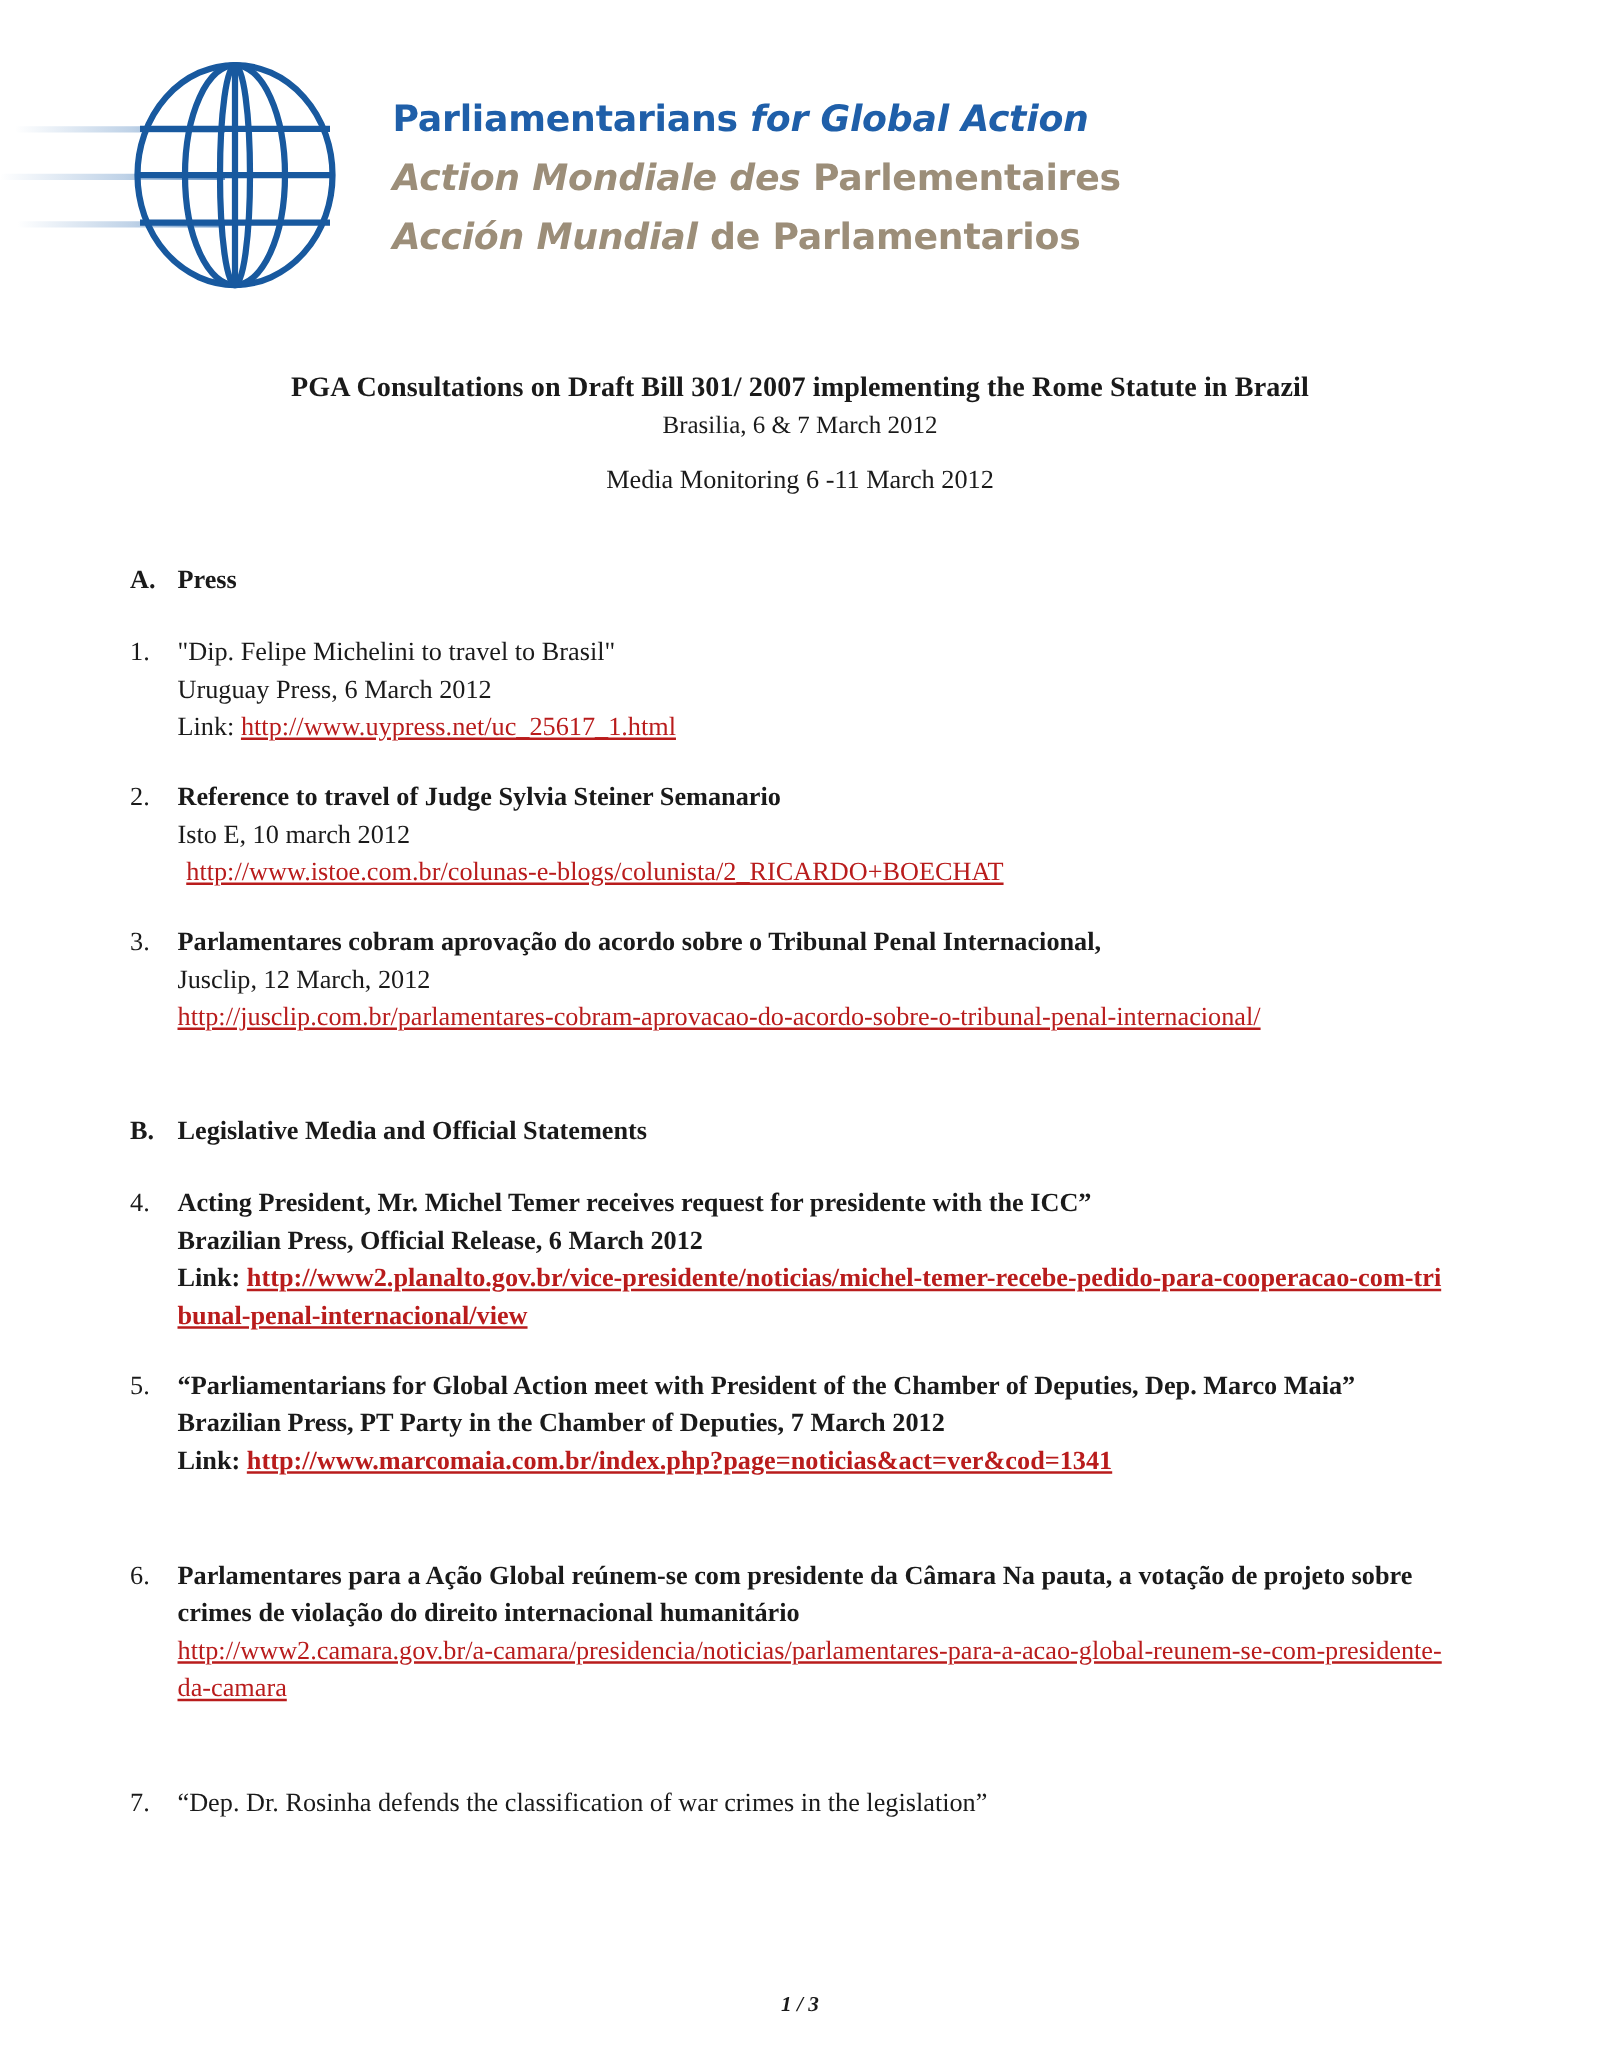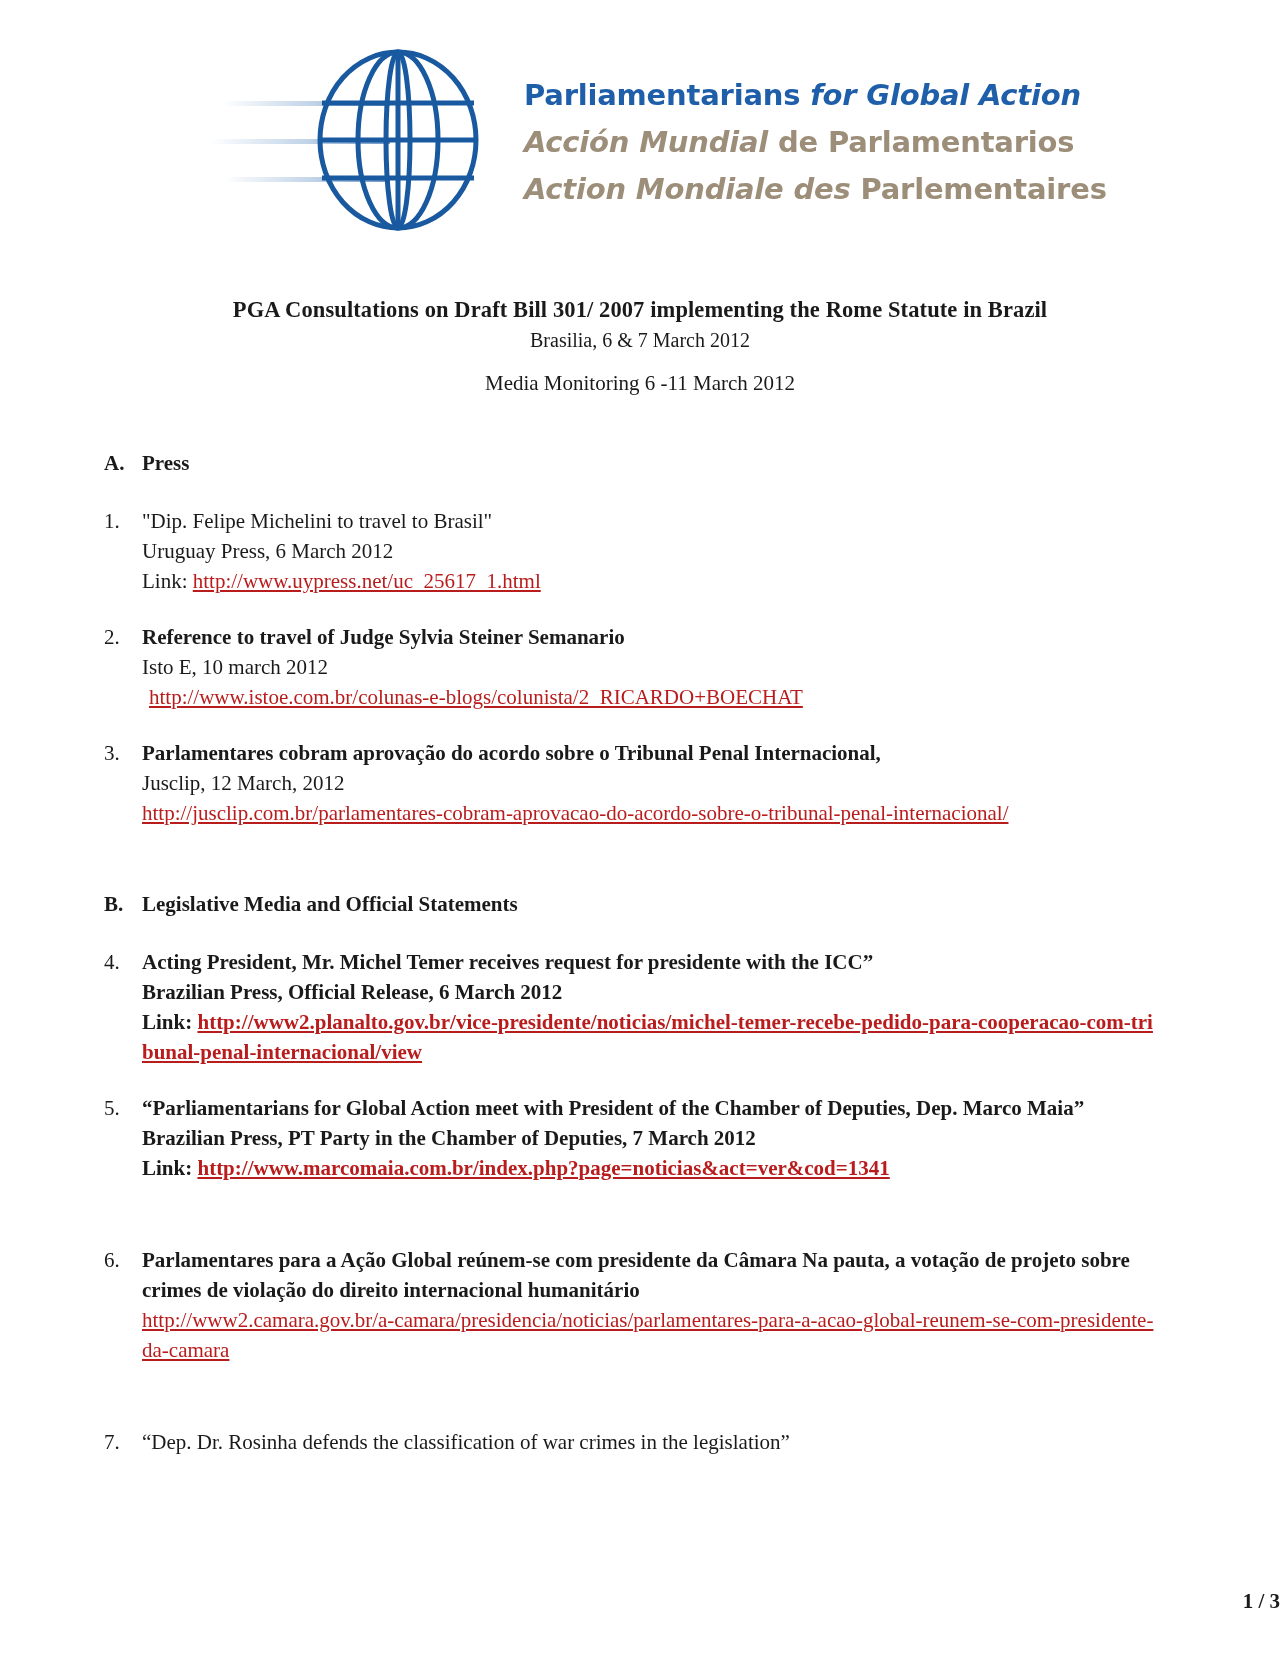--- a/index.html
+++ b/index.html
@@ -19,21 +19,20 @@
     width: 1280px;
     height: 1656px;
     padding: 0;
   }
 
   
   .logo-block {
     display: flex;
     align-items: center;
     padding-top: 78px;
-    padding-left: 210px;
     height: 200px;
   }
   .logo-mark {
     width: 300px;
     height: 185px;
     flex: 0 0 300px;
     position: relative;
   }
   .logo-mark svg { display: block; }
 
@@ -131,23 +130,24 @@
 
   .gap-large { margin-bottom: 56px; }
   .gap-xl { margin-bottom: 62px; }
 
   
   .footer {
     position: absolute;
     left: 0;
     right: 0;
     bottom: 42px;
-    text-align: right;
-    font-size: 21px;
+    text-align: center;
+    font-size: 17px;
     font-weight: 700;
+    font-style: italic;
   }
 </style>
 </head>
 <body>
 
 <div class="page">
 
   <div class="logo-block">
     <div class="logo-mark">
       <svg width="300" height="185" viewBox="0 0 300 185" xmlns="http://www.w3.org/2000/svg">
@@ -169,22 +169,22 @@
           <ellipse cx="188" cy="93" rx="12" ry="88"></ellipse>
           <line x1="188" y1="5" x2="188" y2="181"></line>
           <line x1="112" y1="56" x2="264" y2="56"></line>
           <line x1="110" y1="93" x2="266" y2="93"></line>
           <line x1="112" y1="131" x2="264" y2="131"></line>
         </g>
       </svg>
     </div>
     <div class="logo-text">
       <div class="logo-line logo-line-1"><span class="plain">Parliamentarians </span><span class="ital">for Global Action</span></div>
+      <div class="logo-line logo-line-3"><span class="ital">Action Mondiale des </span><span class="plain">Parlementaires</span></div>
       <div class="logo-line logo-line-2"><span class="ital">Acción Mundial </span><span class="plain">de Parlamentarios</span></div>
-      <div class="logo-line logo-line-3"><span class="ital">Action Mondiale des </span><span class="plain">Parlementaires</span></div>
     </div>
   </div>
 
   <div class="title-block">
     <div class="doc-title">PGA Consultations on Draft Bill 301/ 2007 implementing the Rome Statute in Brazil</div>
     <div class="doc-subtitle">Brasilia, 6 &amp; 7 March 2012</div>
     <div class="doc-tagline">Media Monitoring 6 -11 March 2012</div>
   </div>
 
   <div class="content">

